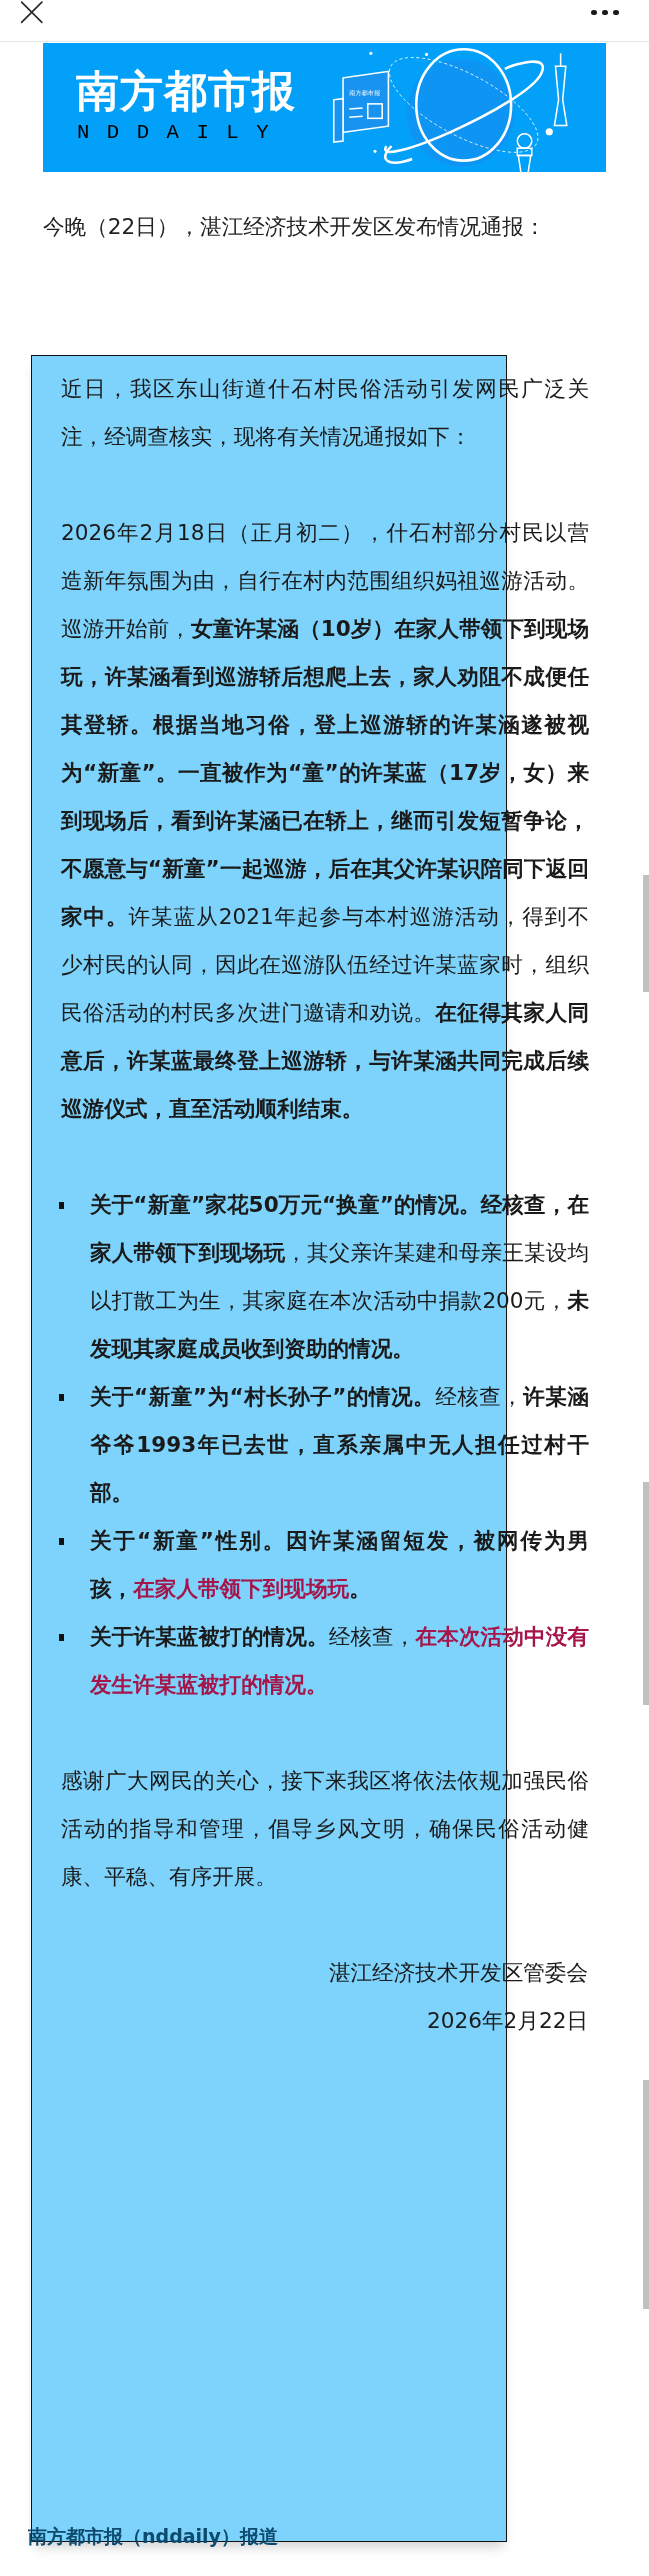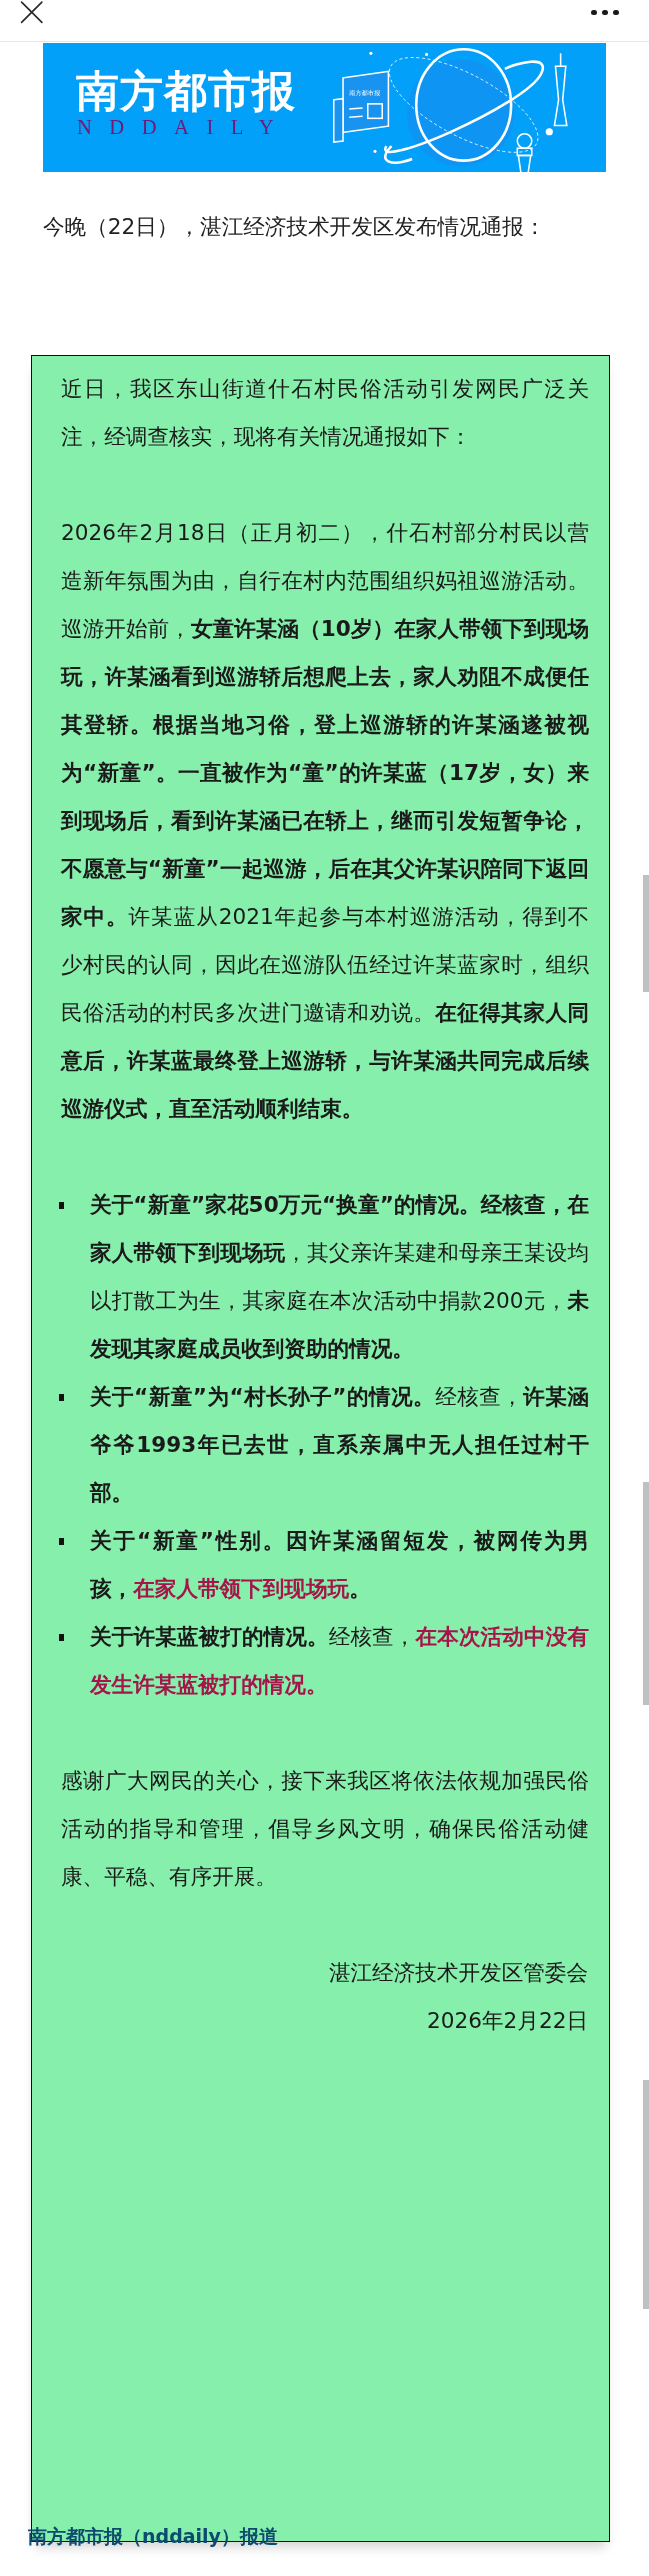--- a/index.html
+++ b/index.html
@@ -6,26 +6,26 @@
   html, body { width: 649px; height: 2717px; background: #ffffff; overflow: hidden; }
   body { position: relative; font-family: "DejaVu Sans", "Liberation Sans", sans-serif; color: #1a1a1a; }
 
   .topbar { position: absolute; left: 0; top: 0; width: 649px; height: 42px; background: #fff; border-bottom: 1px solid #e6e6e6; }
   .close-btn { position: absolute; left: 18.5px; top: 0px; width: 26px; height: 25px; cursor: pointer; }
   .more-btn { position: absolute; left: 588px; top: 3.1px; width: 34px; height: 18.5px; cursor: pointer; display: flex; align-items: center; justify-content: space-between; padding: 0 3.1px; }
   .more-btn span { width: 5.7px; height: 5.7px; background: #1a1a1a; border-radius: 50%; }
 
   .banner { position: absolute; left: 43px; top: 43px; width: 563px; height: 129px; background: #02a0f8; overflow: hidden; }
   .banner-title { position: absolute; left: 33px; top: 27px; font-size: 43px; font-weight: bold; color: #fff; letter-spacing: 1px; line-height: 1; }
-  .banner-sub { position: absolute; left: 34px; top: 74px; font-size: 20.6px; color: #701a75; letter-spacing: 17.5px; line-height: 1; font-family: Liberation Serif, serif; font-weight: normal; }
+  .banner-sub { position: absolute; left: 34px; top: 80px; font-size: 20.6px; color: #000000; letter-spacing: 17.5px; line-height: 1; font-family: Liberation Mono, monospace; font-weight: normal; }
   .banner-art { position: absolute; left: 266px; top: 0; width: 297px; height: 129px; }
 
   .intro { position: absolute; left: 43px; top: 204px; width: 563px; font-size: 21.6px; line-height: 46px; color: #222; }
 
-  .notice-box { position: absolute; left: 31px; top: 355px; width: 579px; height: 2187px; border: 1px solid #111; border-top-width: 1.5px; border-bottom-width: 1.5px; background: #86efac; box-shadow: 0 9.3px 11.3px -4.1px rgba(0,0,0,0.18); }
+  .notice-box { position: absolute; left: 31px; top: 355px; width: 476px; height: 2187px; border: 1px solid #111; border-top-width: 1.5px; border-bottom-width: 1.5px; background: #7dd3fc; box-shadow: 0 9.3px 11.3px -4.1px rgba(0,0,0,0.18); }
   .notice-inner { position: absolute; left: 29px; top: 9.3px; width: 528px; font-size: 21.6px; line-height: 48px; color: #1a1a1a; text-align: justify; }
   .para { margin-bottom: 48px; }
   .b { font-weight: bold; }
   .red { color: #a5154a; font-weight: bold; }
   ul.points { list-style: none; margin-bottom: 48px; }
   ul.points li { position: relative; padding-left: 29px; }
   ul.points li::before { content: ""; position: absolute; left: -2.1px; top: 20.6px; width: 5.2px; height: 6.7px; background: #111; }
   .sign { text-align: right; padding-right: 1px; }
 
   .source { position: absolute; left: 28px; top: 2521px; font-size: 19px; font-weight: bold; color: #0c4a6e; line-height: 31px; }

